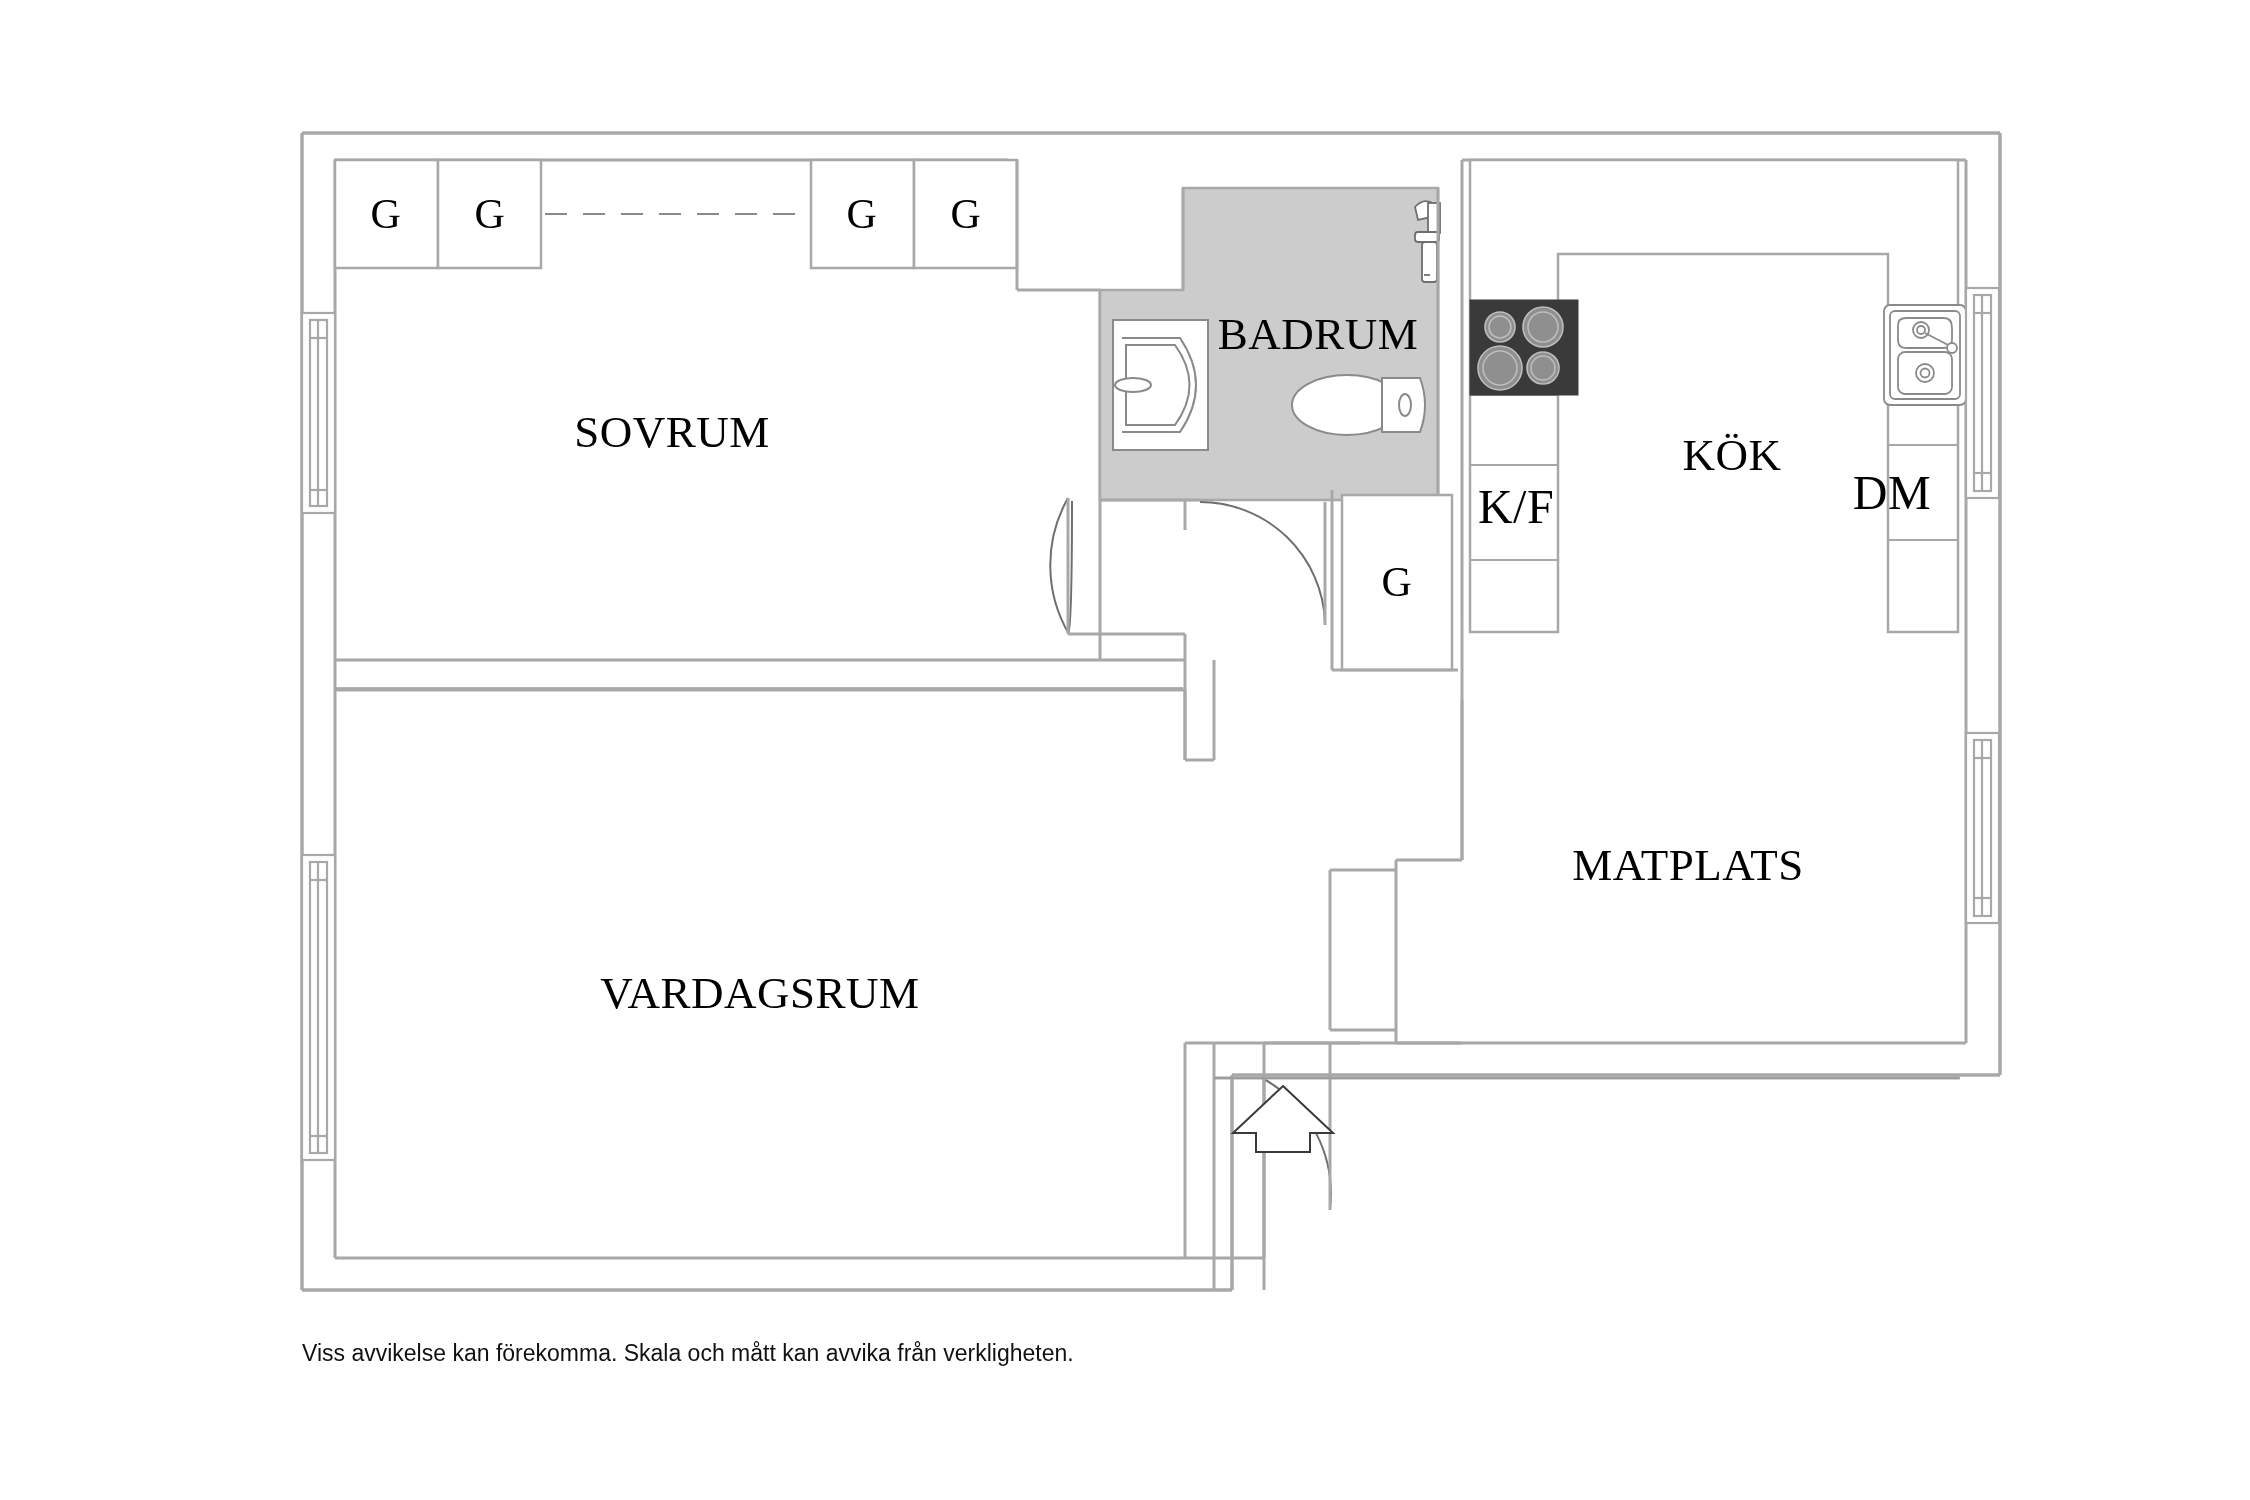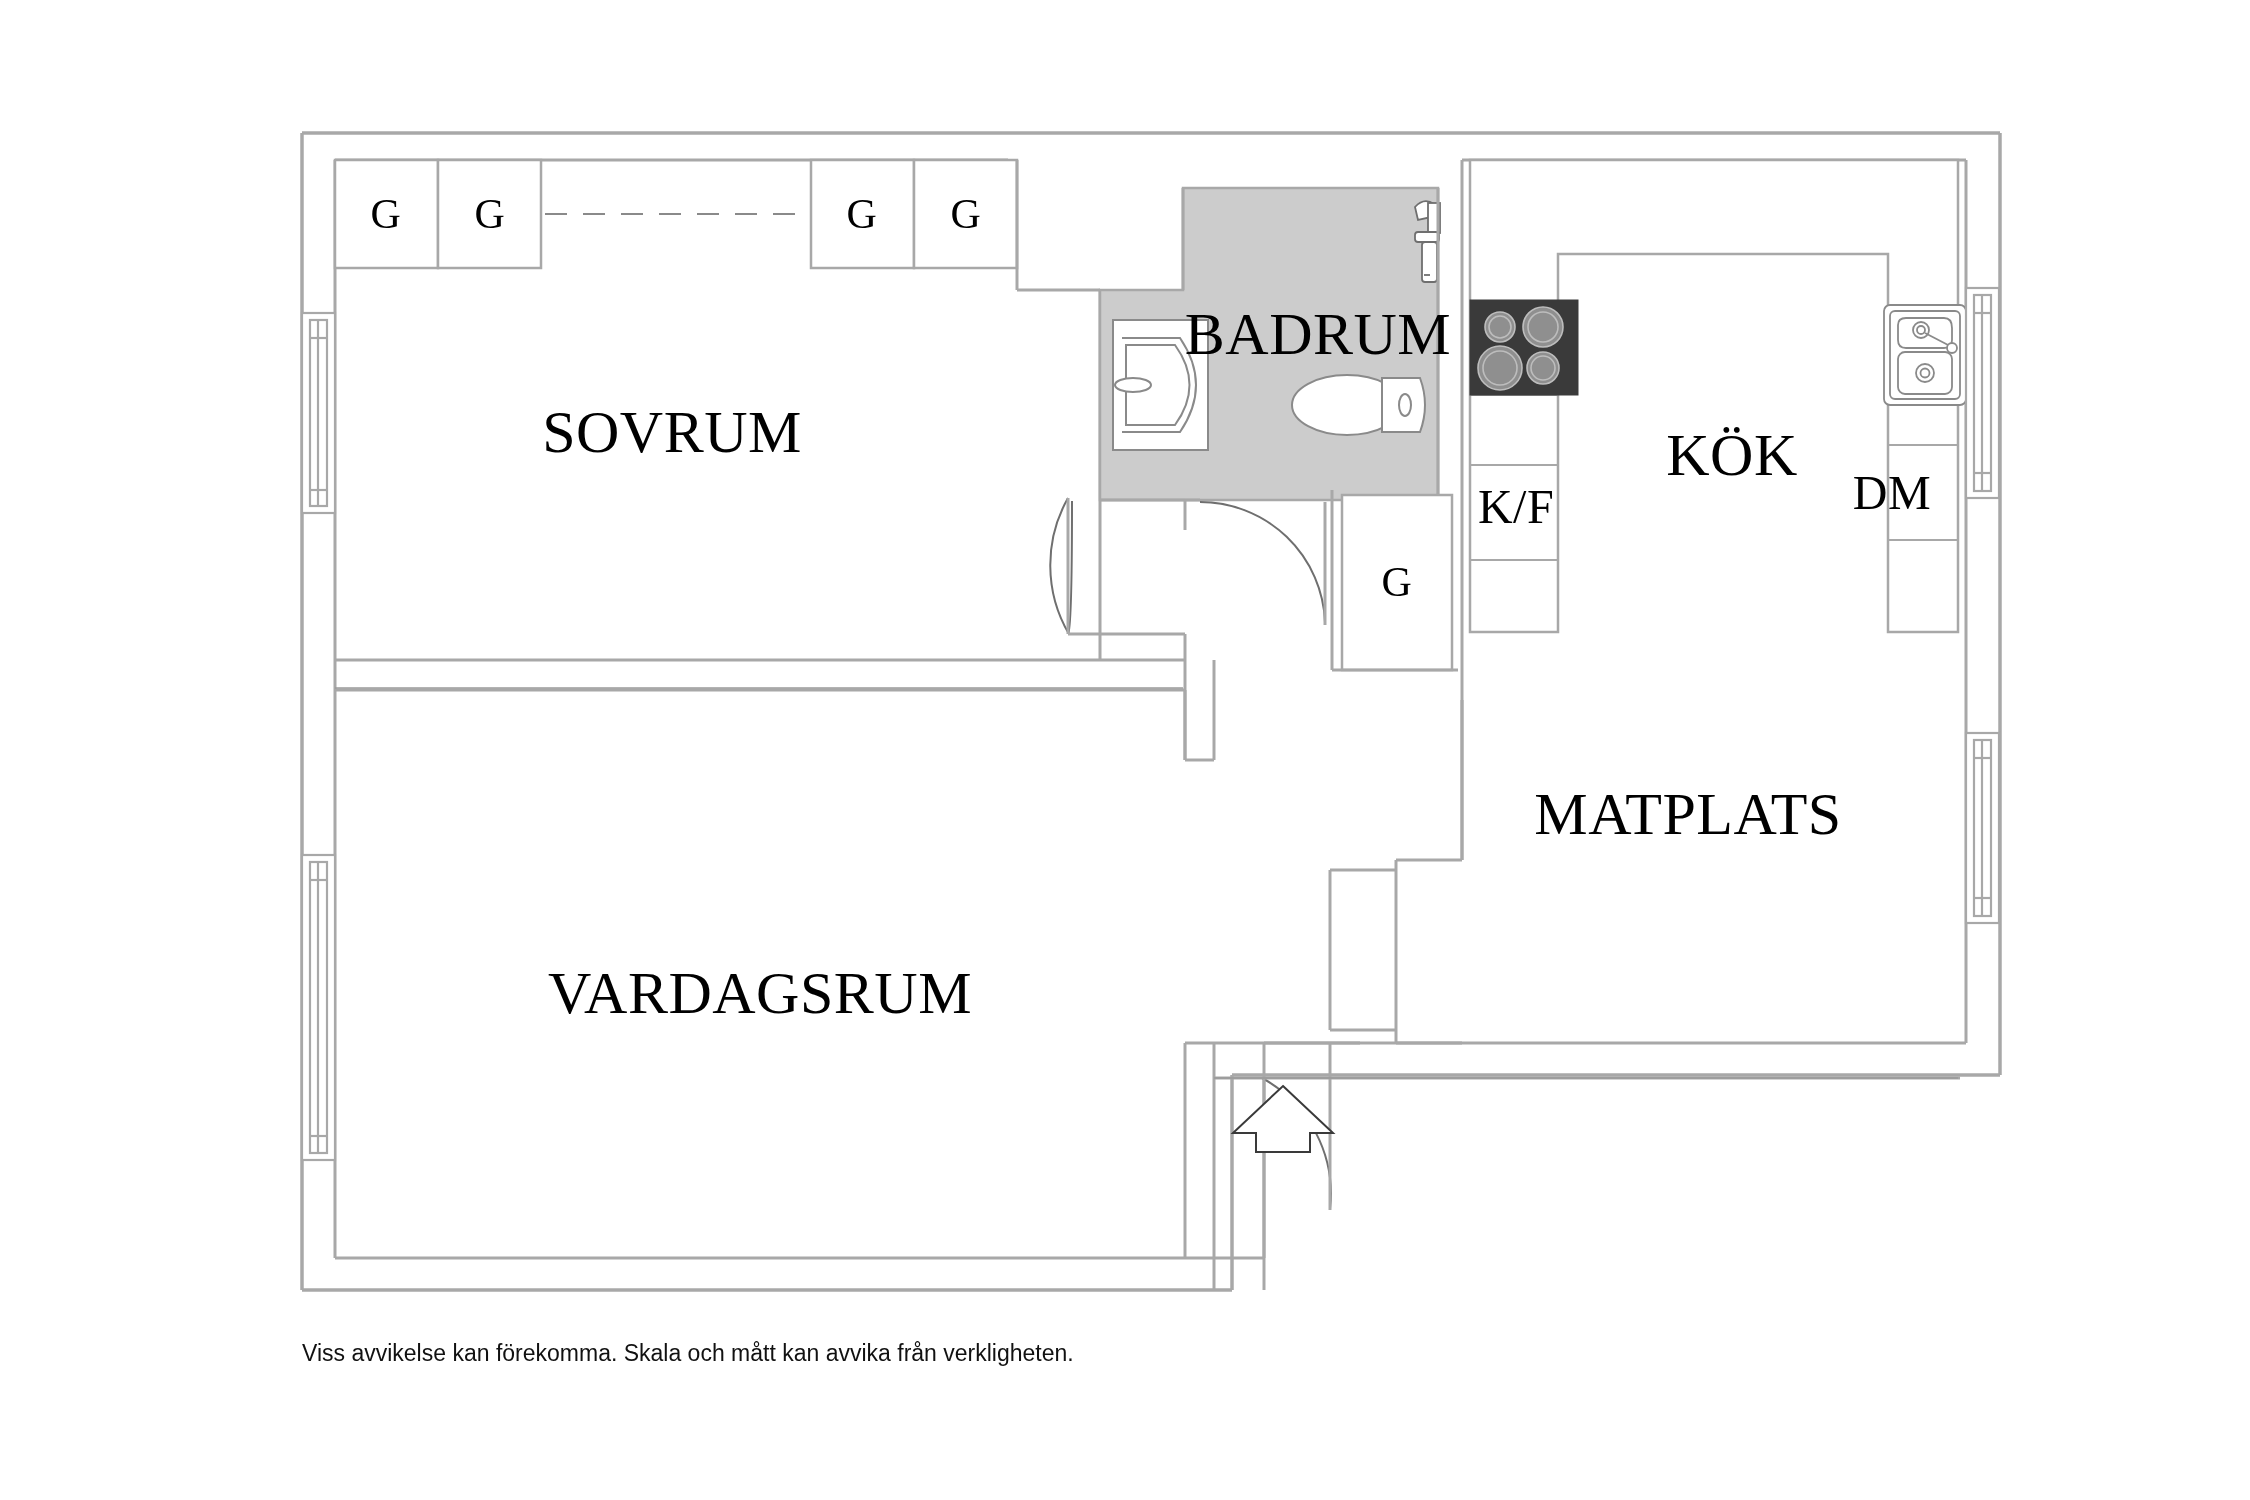--- a/index.html
+++ b/index.html
@@ -27,21 +27,21 @@
     height: 1500px;
   }
   .room-label {
     position: absolute;
     font-family: "Liberation Serif", serif;
     color: #000000;
     white-space: nowrap;
     transform: translate(-50%, -50%);
     letter-spacing: 0.5px;
   }
-  .label-xl { font-size: 60px; }
+  .label-xl { font-size: 45px; }
   .label-lg { font-size: 48px; }
   .label-g  { font-size: 42px; }
   .disclaimer {
     position: absolute;
     left: 302px;
     top: 1340px;
     font-family: "Liberation Sans", sans-serif;
     font-size: 23px;
     color: #111111;
     white-space: nowrap;
@@ -280,21 +280,21 @@
     </g>
 
   </svg>
 
   <div class="room-label label-xl" style="left:672px; top:432px;">SOVRUM</div>
 
   <div class="room-label label-xl" style="left:1318px; top:334px;">BADRUM</div>
 
   <div class="room-label label-xl" style="left:1712px; top:455px;margin-left:20px;">KÖK</div>
 
-  <div class="room-label label-xl" style="left:1688px; top:814px;">MATPLATS</div>
+  <div class="room-label label-xl" style="left:1688px; top:865px;">MATPLATS</div>
 
   <div class="room-label label-xl" style="left:760px; top:993px;font-family:Liberation Serif, serif;">VARDAGSRUM</div>
 
   <div class="room-label label-lg" style="left:1516px; top:506px;">K/F</div>
 
   <div class="room-label label-lg" style="left:1892px; top:492px;">DM</div>
 
   <div class="room-label label-g" style="left:386px; top:214px;">G</div>
   <div class="room-label label-g" style="left:490px; top:214px;">G</div>
   <div class="room-label label-g" style="left:862px; top:214px;">G</div>

